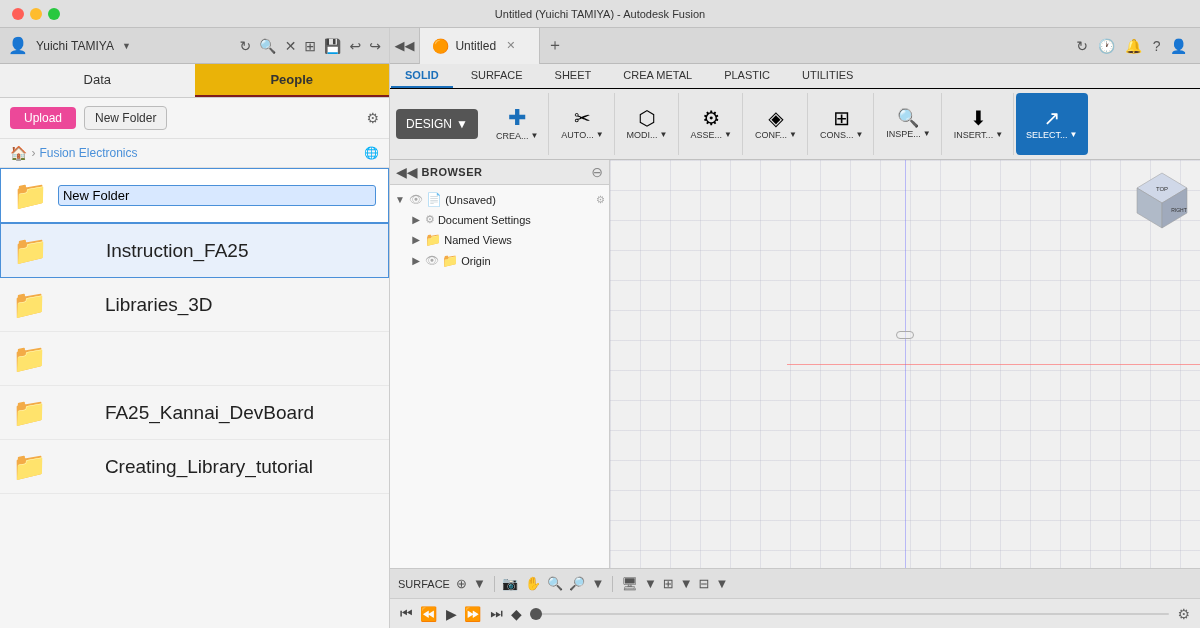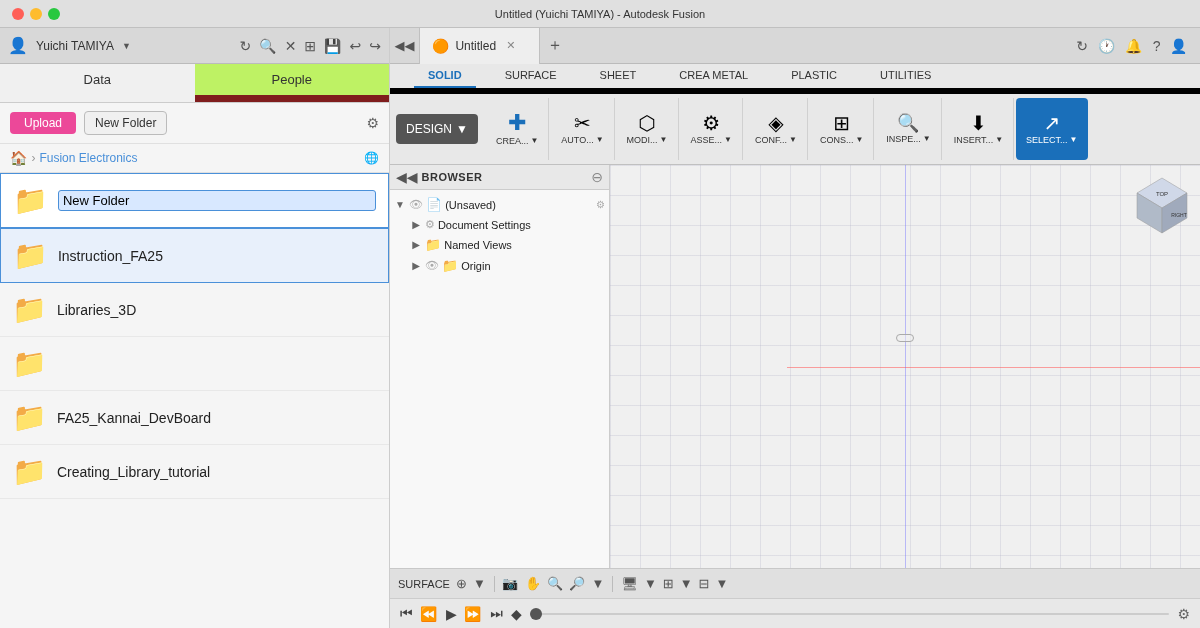--- a/index.html
+++ b/index.html
@@ -67,22 +67,23 @@
     .tab {
       flex: 1;
       text-align: center;
       padding: 8px 0;
       cursor: pointer;
       font-size: 13px;
       color: #333;
       border-bottom: 2px solid transparent;
     }
     .tab.active {
-      background: #bef264;
-      border-bottom: 7px solid #7f1d1d;
+      background: #eab308;
+      border-bottom: 2px solid #7f1d1d;
+      font-weight: bold;
     }
 
     
     .action-row {
       display: flex;
       align-items: center;
       padding: 8px 10px;
       gap: 8px;
       background: #f5f5f5;
       border-bottom: 1px solid #e0e0e0;
@@ -144,22 +145,23 @@
       flex: 1;
       font-size: 13px;
       background: #d8e8ff;
       border: 1px solid #4a90d9;
       border-radius: 3px;
       padding: 2px 4px;
       outline: none;
     }
     .folder-name {
       flex: 1;
-      font-size: 14px;
+      font-size: 19px;
       color: #222;
+      margin-left: 48px;
     }
 
     
     .right-panel {
       flex: 1;
       display: flex;
       flex-direction: column;
       background: #f0f0f0;
     }
 
@@ -206,23 +208,23 @@
     .tab-bar-icon { color: #555; font-size: 14px; cursor: pointer; }
 
     
     .ribbon {
       background: #e8e8e8;
       border-bottom: 1px solid #c0c0c0;
     }
     .ribbon-tabs {
       display: flex;
       align-items: center;
-      padding: 0 24px;
-      gap: 15px;
-      border-bottom: 6px solid #000000;
+      padding: 0 1px;
+      gap: 4px;
+      border-bottom: 1px solid #000000;
     }
     .ribbon-tab {
       padding: 5px 14px;
       font-size: 11px;
       color: #333;
       cursor: pointer;
       border-bottom: 2px solid transparent;
     }
     .ribbon-tab.active {
       color: #1a6fba;

